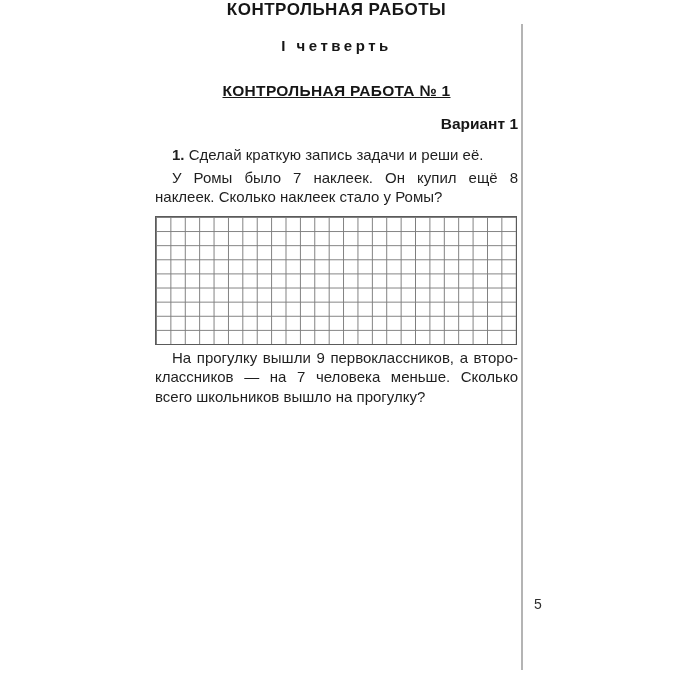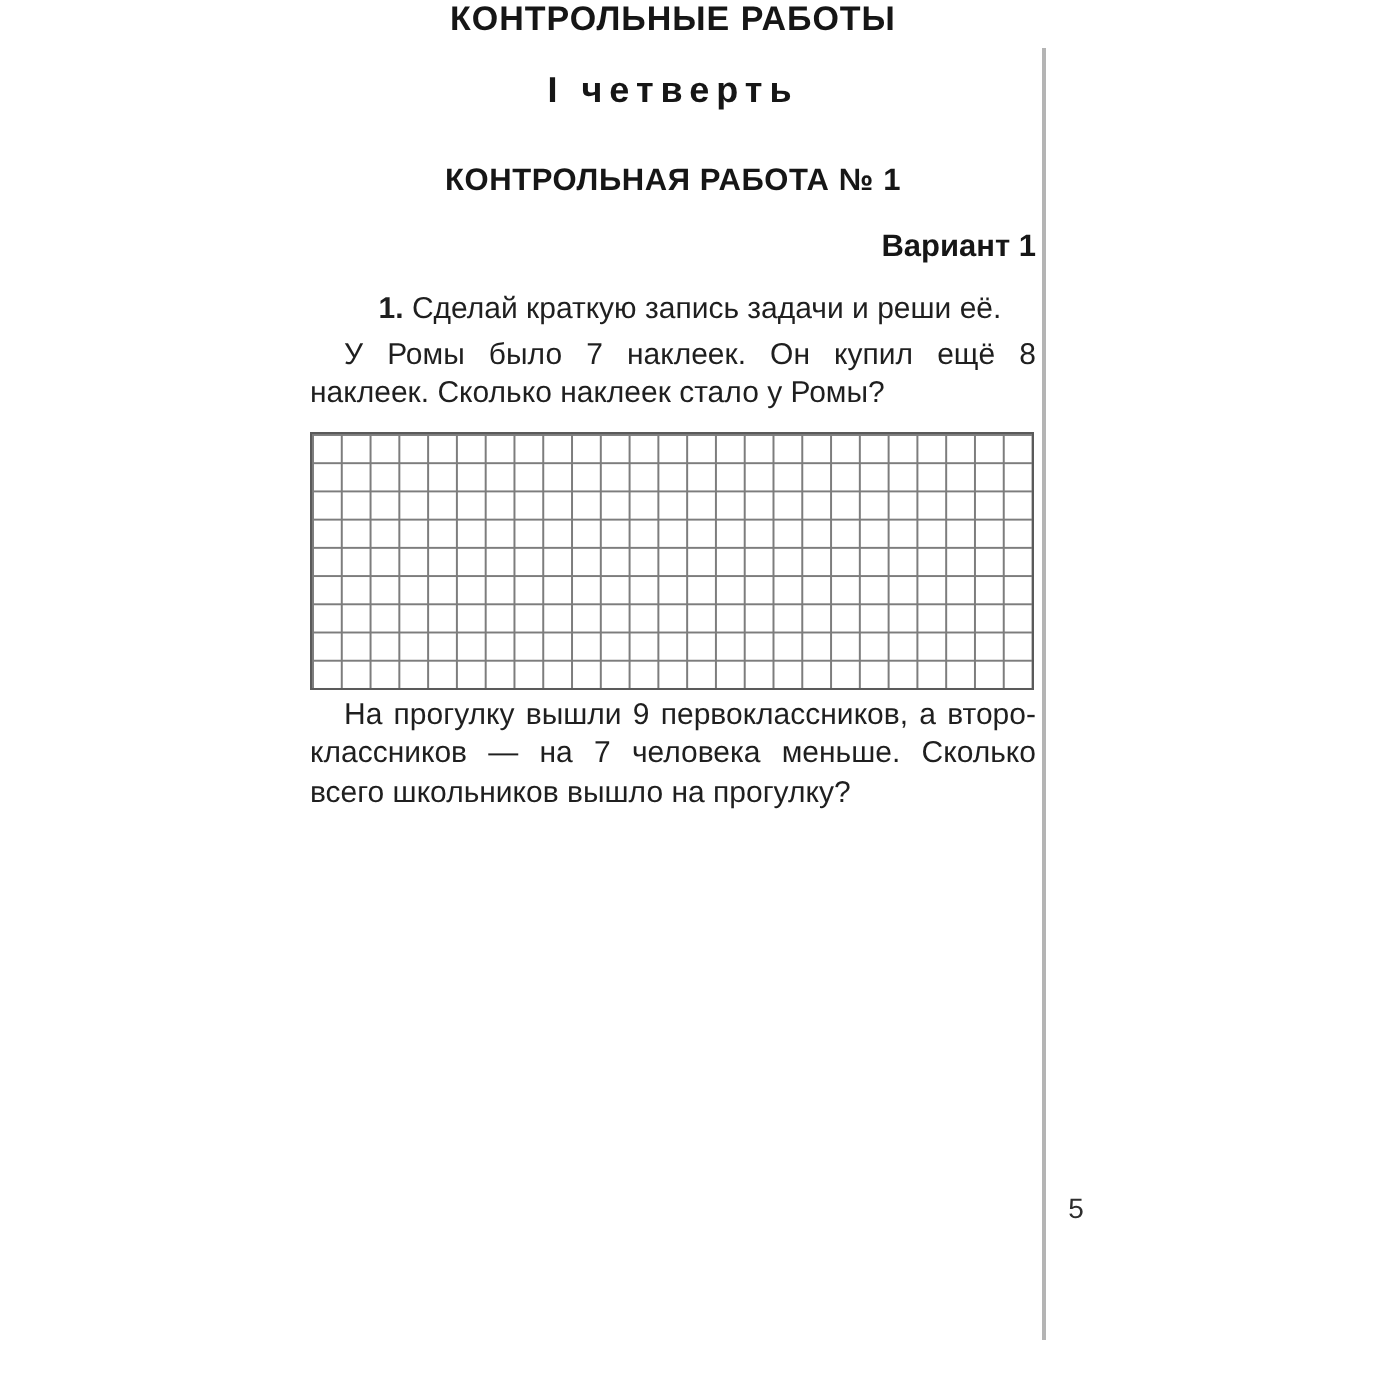--- a/index.html
+++ b/index.html
@@ -40,48 +40,48 @@
     padding-top: 163px;
     font-size: 17px;
     line-height: 20px;
     font-weight: bold;
     text-align: center;
     letter-spacing: 0.5px;
     color: #161616;
   }
   .quarter-title {
     margin-top: 16px !important;
-    font-size: 18px;
+    font-size: 15px;
     line-height: 19px;
     font-weight: bold;
     text-align: center;
     letter-spacing: 3.5px;
     color: #161616;
   }
   .work-title {
     margin-top: 26px !important;
     font-size: 15.5px;
     line-height: 19px;
     font-weight: bold;
     text-align: center;
     letter-spacing: 0.3px;
     color: #161616;
+    text-decoration: underline;
   }
   .variant-title {
     margin-top: 14px !important;
     font-size: 15.5px;
     line-height: 19px;
     font-weight: bold;
     text-align: right;
     color: #161616;
   }
   .task-instruction {
     margin-top: 12px !important;
     text-indent: 17px;
-    text-align: center;
   }
   .task-instruction .task-number {
     font-weight: bold;
   }
   .task-text {
     margin-top: 3px !important;
     text-align: justify;
     text-indent: 17px;
     hyphens: manual;
     -webkit-hyphens: manual;
@@ -112,21 +112,21 @@
 </style>
 </head>
 <body>
 
 <div class="sheet">
 
   <div class="page-edge-line"></div>
 
   <div class="content">
 
-    <h1 class="section-title">КОНТРОЛЬНЫЕ РАБОТЫ</h1>
+    <h1 class="section-title">КОНТРОЛЬНАЯ РАБОТЫ</h1>
 
     <h2 class="quarter-title">I четверть</h2>
 
     <h2 class="work-title">КОНТРОЛЬНАЯ РАБОТА № 1</h2>
 
     <h3 class="variant-title">Вариант 1</h3>
 
     <p class="task-instruction"><span class="task-number">1.</span> <span>Сделай краткую запись задачи и реши её.</span></p>
 
     <p class="task-text">У Ромы было 7 наклеек. Он купил ещё 8 наклеек. Сколько наклеек стало у Ромы?</p>

